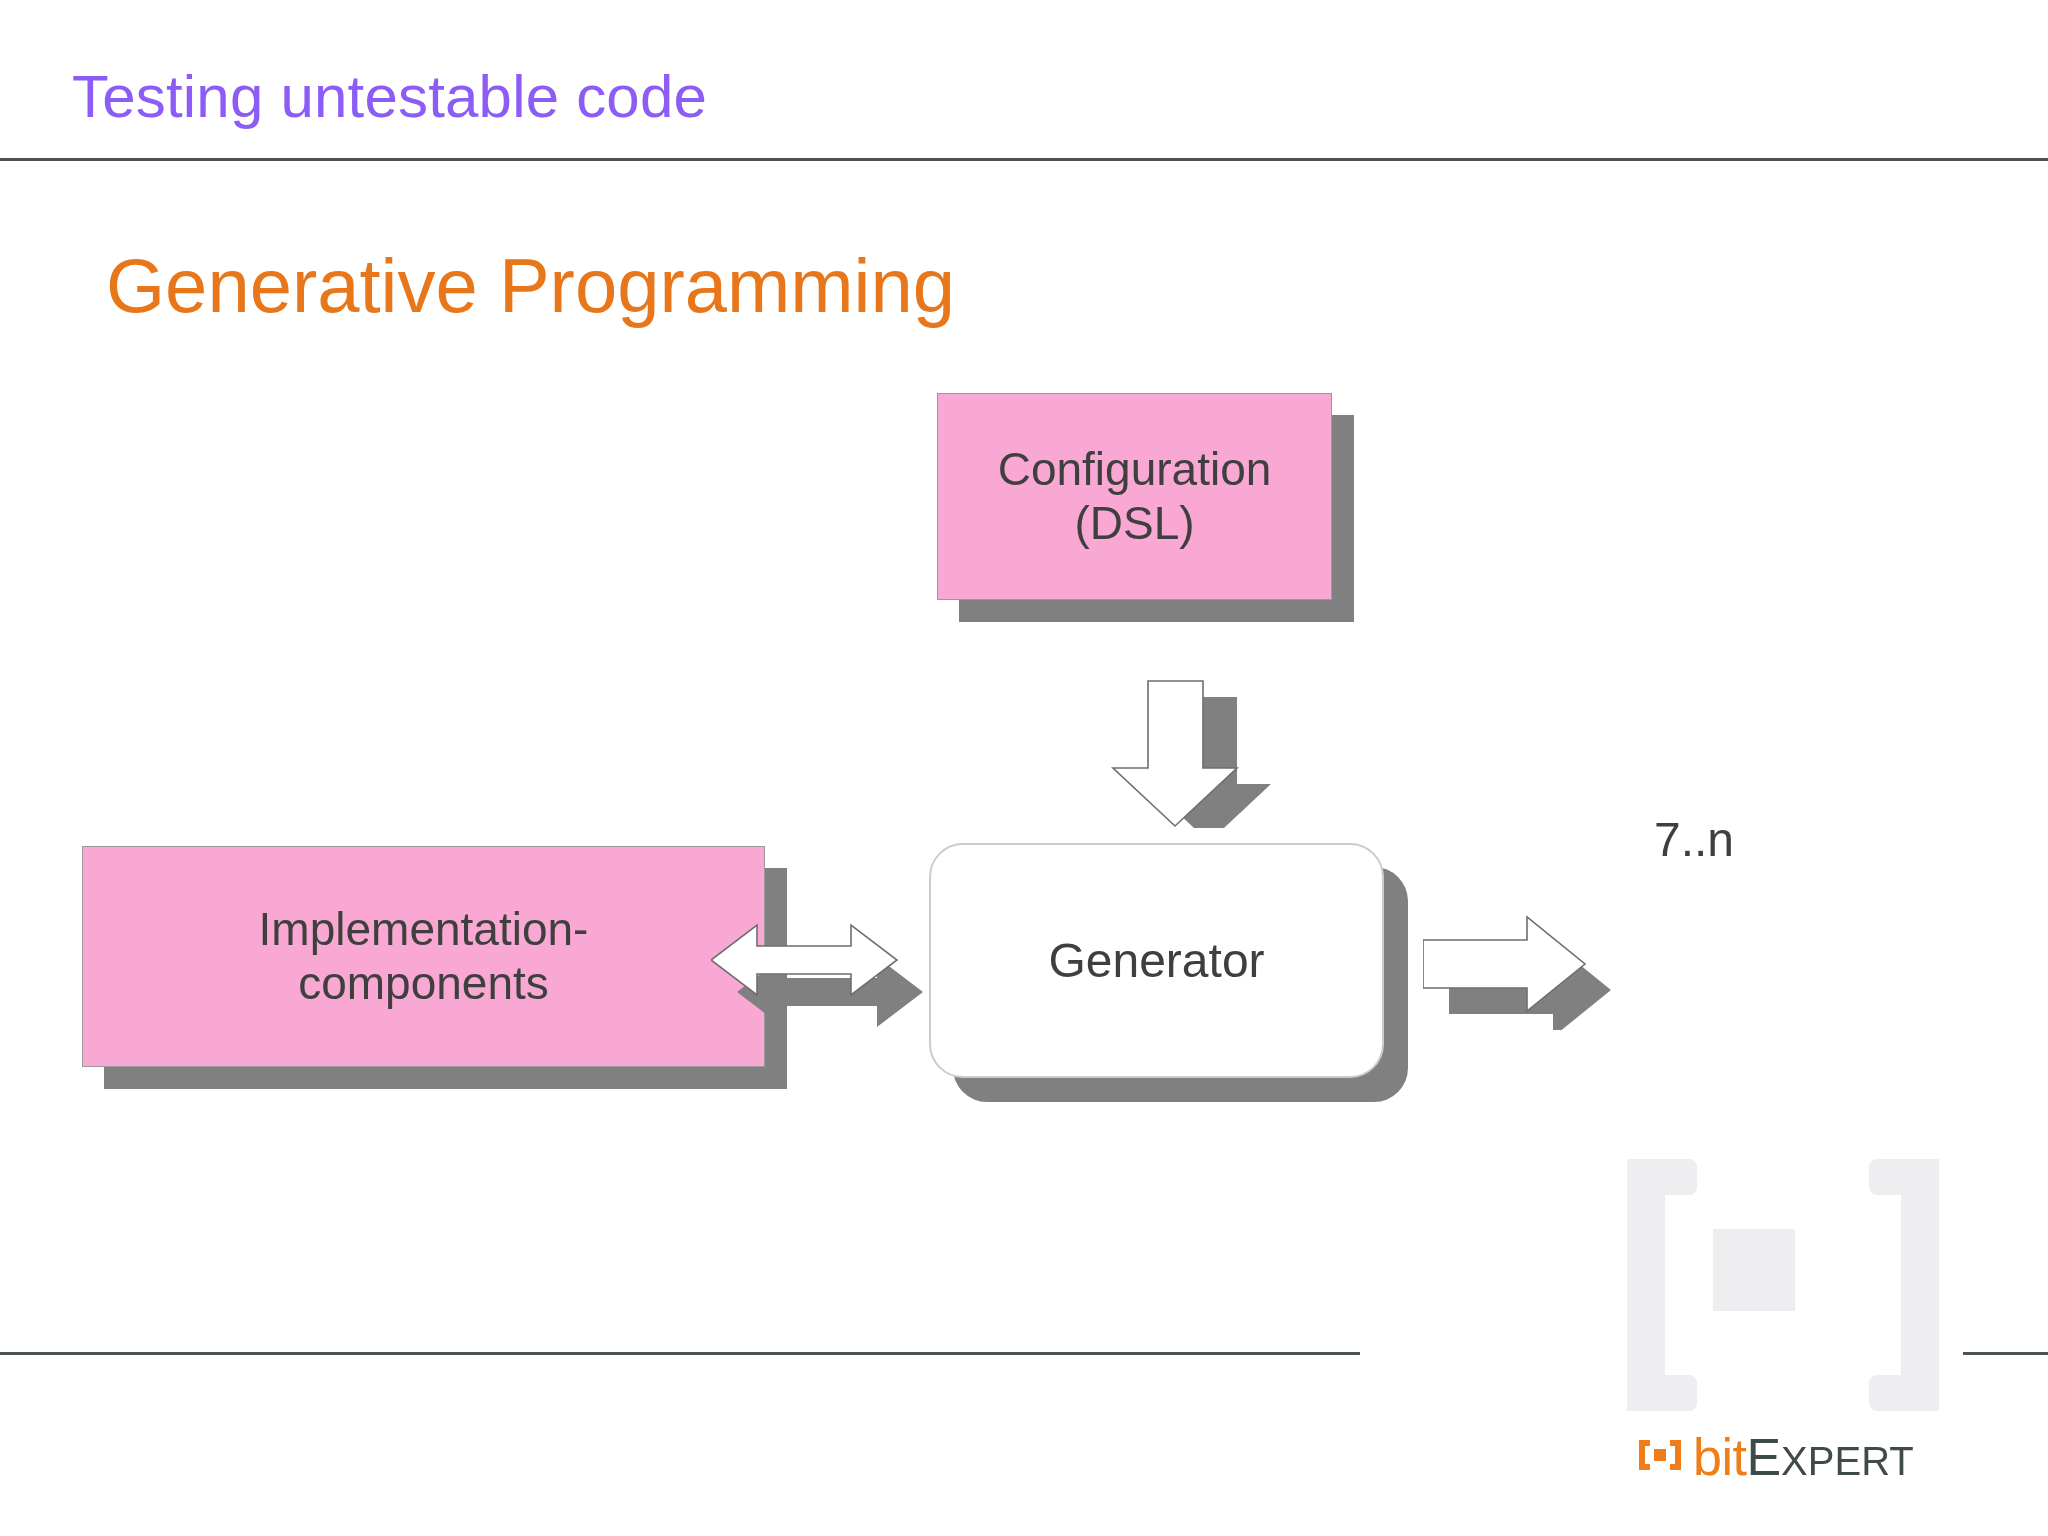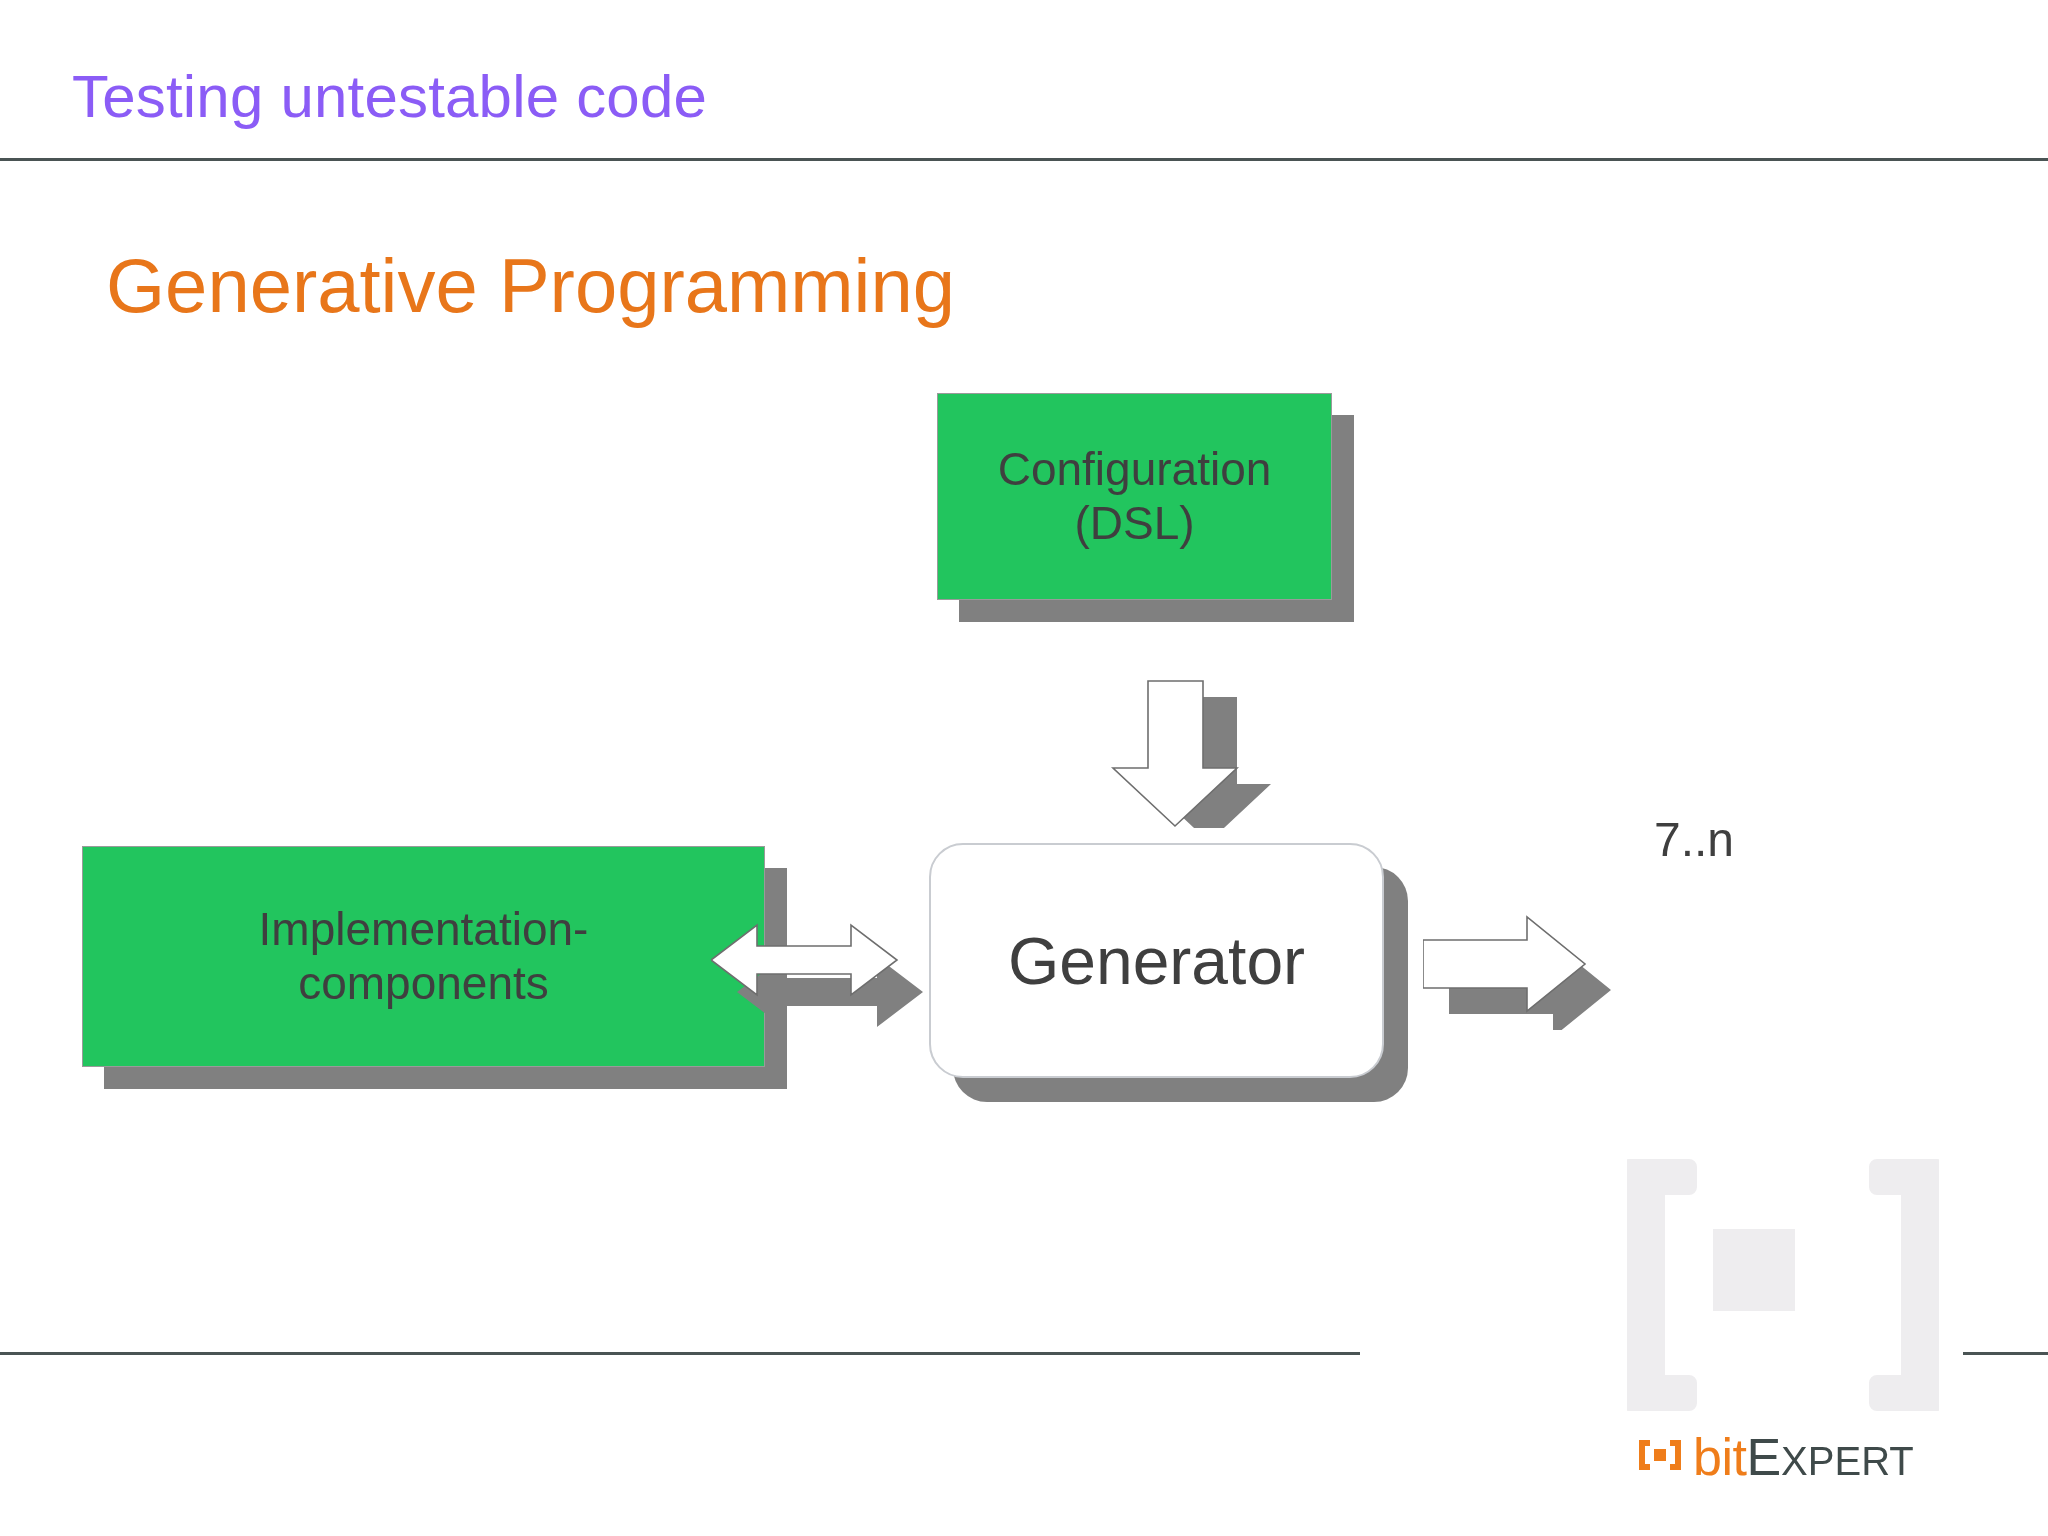--- a/index.html
+++ b/index.html
@@ -63,21 +63,21 @@
     height: 100%;
     background: #808080;
   }
   .dbox .face {
     position: absolute;
     left: 0;
     top: 0;
     width: 100%;
     height: 100%;
     box-sizing: border-box;
-    background: #22c55e;
+    background: #f9a8d4;
     border: 1px solid #9a9a9a;
     display: flex;
     align-items: center;
     justify-content: center;
     text-align: center;
   }
   .dbox .face .label {
     color: #3f3f3f;
     line-height: 1.16;
   }
@@ -144,21 +144,21 @@
     height: 100%;
     box-sizing: border-box;
     background: #ffffff;
     border: 2px solid #c9ccd1;
     border-radius: 34px;
     display: flex;
     align-items: center;
     justify-content: center;
   }
   #generator-box .label {
-    font-size: 66px;
+    font-size: 48px;
     color: #3f3f3f;
   }
 
   
   .arrow-wrap { position: absolute; }
   #arrow-down    { left: 1090px; top: 648px;  width: 190px;  height: 180px; }
   #arrow-bidir   { left: 711px;  top: 913px;  width: 215px;  height: 122px; }
   #arrow-right   { left: 1423px; top: 907px;  width: 200px;  height: 123px; }
 
   

